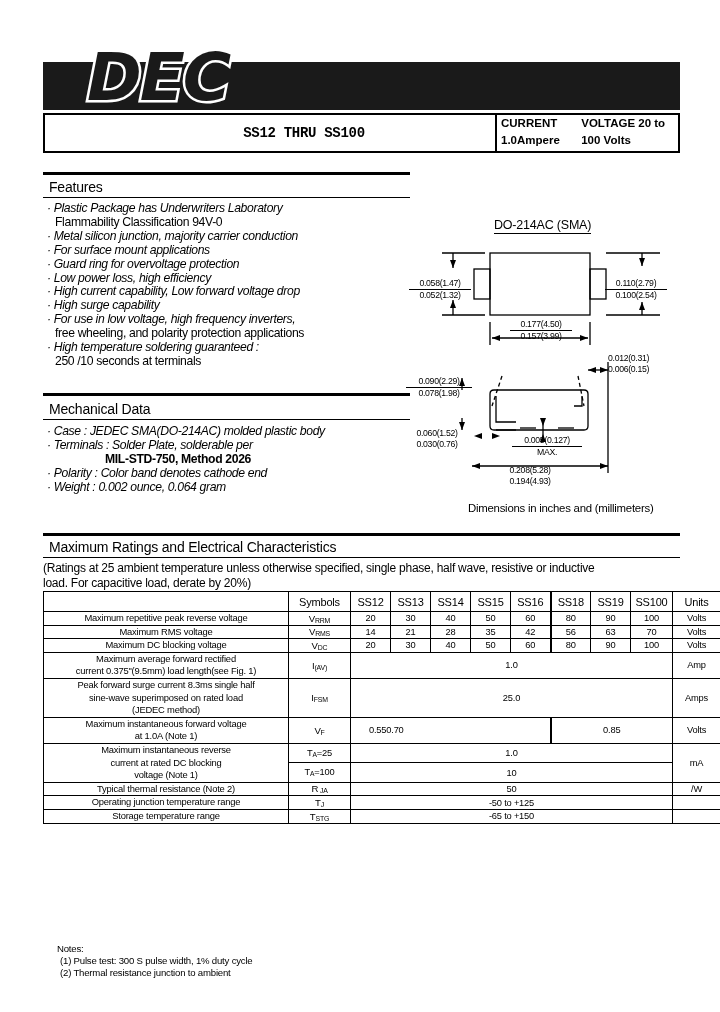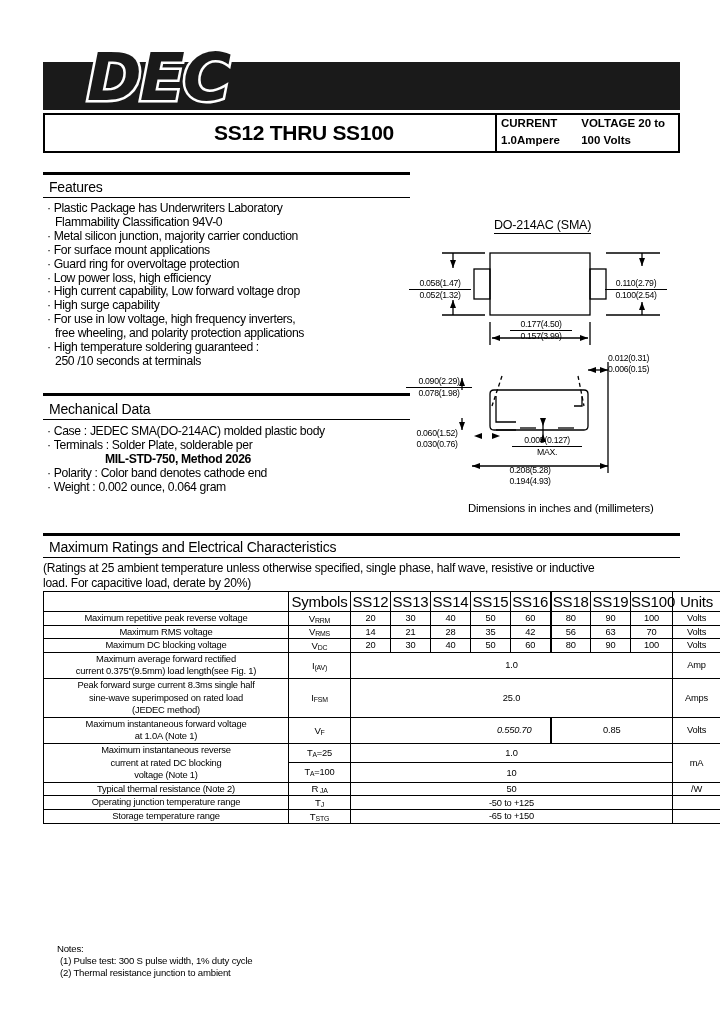--- a/index.html
+++ b/index.html
@@ -41,23 +41,24 @@
     border: 2px solid #000;
     box-sizing: border-box;
   }
   .title-main {
     position: absolute;
     left: 0; top: 0;
     width: 518px; height: 100%;
     display: flex;
     align-items: center;
     justify-content: center;
-    font-size: 21px;
+    font-size: 14px;
     font-weight: bold;
     letter-spacing: -0.3px;
+    font-family: Liberation Mono, monospace;
   }
   .title-divider {
     position: absolute;
     left: 450px; top: 0;
     width: 2px; height: 100%;
     background: #000;
   }
   .title-right {
     position: absolute;
     left: 456px; top: 0;
@@ -81,21 +82,21 @@
   }
 
   
   .blist {
     position: absolute;
     font-size: 12.2px;
     line-height: 13.9px;
     letter-spacing: -0.35px;
     white-space: nowrap;
   }
-  .blist .bi { display: block; }
+  .blist .bi { display: block; font-style: italic; }
   .blist .bi .dot { margin-right: 3px; }
   .blist .cont { display: block; padding-left: 8px; }
   .blist .cont2 { display: block; padding-left: 58px; font-weight: bold; }
 
   
   .pkg {
     position: absolute;
     left: 412px;
     top: 218px;
     width: 270px;
@@ -155,28 +156,27 @@
     text-align: center;
   }
   td.desc {
     text-align: left;
     padding: 3px 2px 3px 6px;
     line-height: 12.6px;
     font-size: 9.4px;
   }
   td.sym { font-size: 9.6px; }
   .thick-r { border-right: 2px solid #000 !important; }
-  .hdr td { height: 19px; font-size: 15px; }
+  .hdr td { height: 19px; font-size: 11px; }
   sub { font-size: 0.72em; vertical-align: -0.18em; }
   .vf-split {
     display: flex;
-    justify-content: flex-end;
+    justify-content: flex-start;
     align-items: center;
     padding: 0 18px;
-    font-style: italic;
   }
   .ta-cell { font-size: 9.3px; padding: 3px 4px; text-align: left; }
 
   
   .notes {
     position: absolute;
     left: 57px;
     top: 943px;
     font-size: 9.6px;
     line-height: 12.2px;

